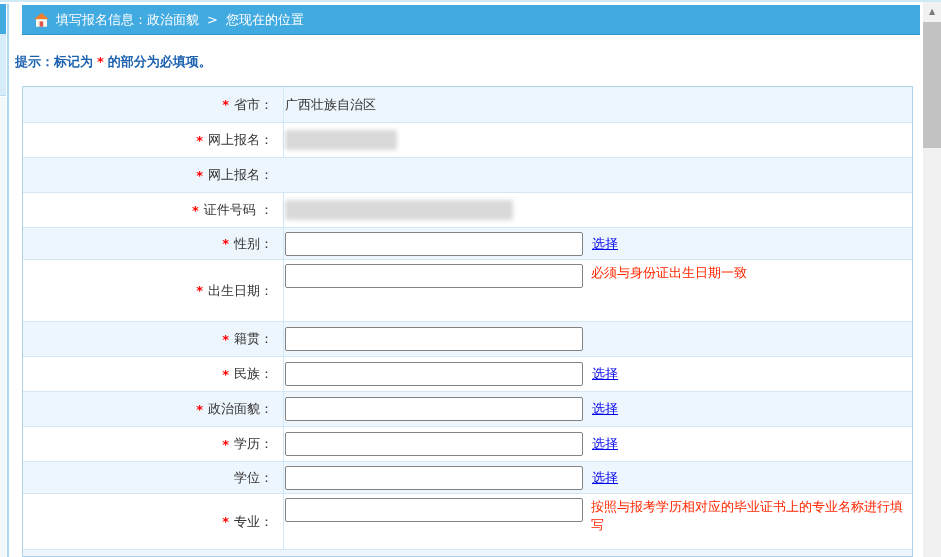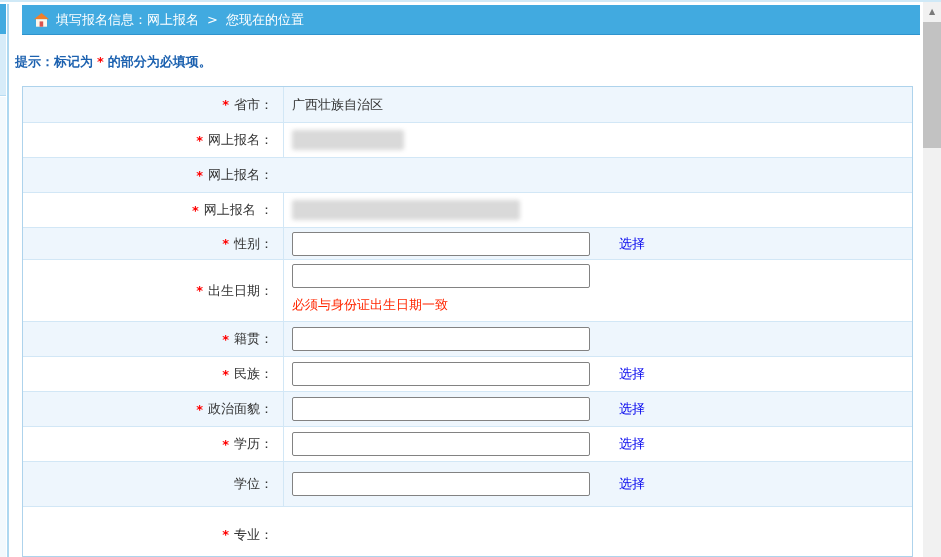--- a/index.html
+++ b/index.html
@@ -37,31 +37,31 @@
   .frow + .frow{border-top:1px solid #d2e7f6;}
   .bg-blue{background:#eef6fd;}
   .bg-white{background:#ffffff;}
   .cl{
     width:260px;box-sizing:border-box;flex:0 0 260px;
     display:flex;justify-content:flex-end;align-items:center;gap:5px;
     padding-right:10px;color:#333;
   }
   .cv{
     flex:1;box-sizing:border-box;border-left:1px solid #d2e7f6;
-    display:flex;align-items:center;padding-left:8px;
-  }
-  .cv.multi{flex-direction:column;align-items:flex-start;justify-content:flex-start;padding-top:4px;gap:8px;}
+    display:flex;align-items:center;padding-left:1px;
+  }
+  .cv.multi{align-items:flex-start;justify-content:flex-start;padding-top:4px;gap:8px;}
   .star{color:#ff0000;font-weight:bold;}
   .star.hid{visibility:hidden;}
   .tin{
     width:298px;height:24px;box-sizing:border-box;
     border:1px solid #828282;border-radius:2px;background:#fff;
     font-family:inherit;font-size:13px;padding:0 4px;outline:none;
   }
-  a.sel{color:#0000ee;margin-left:29px;cursor:pointer;}
+  a.sel{color:#0000ee;text-decoration:underline;margin-left:9px;cursor:pointer;}
   .hint{color:#ff2600;}
   .redact{height:20px;background:#d9d9d9;border-radius:2px;filter:blur(2px);}
   
   .scrollbar{position:absolute;right:0;top:2px;width:18px;height:555px;background:#f1f1f1;}
   .sb-up{height:18px;display:flex;align-items:center;justify-content:center;color:#7a7a7a;font-size:8px;cursor:pointer;}
   .sb-thumb{position:absolute;left:0;right:0;top:20px;height:126px;background:#c2c2c2;cursor:grab;}
 </style>
 </head>
 <body>
 
@@ -73,21 +73,21 @@
 
 <div class="crumbbar">
   <span class="home">
     <svg width="15" height="14" viewBox="0 0 15 14">
       <polygon points="7.5,0 15,6.2 0,6.2" fill="#ef7f2a"></polygon>
       <rect x="2" y="6.2" width="11" height="7.5" fill="#fdf6ea"></rect>
       <rect x="5.6" y="8.4" width="3.6" height="5.3" fill="#d9534f"></rect>
     </svg>
   </span>
   <span>填写报名信息：</span>
-  <span class="crumb">网上报名</span>
+  <span class="crumb">政治面貌</span>
   <span class="sep">&gt;</span>
   <span class="crumb">您现在的位置</span>
 </div>
 
 <div class="tip">
   <span>提示：标记为</span><span class="star">*</span><span>的部分为必填项。</span>
 </div>
 
 <div class="formtable" id="formtable">
     <div class="frow bg-blue" style="height: 35px;">
@@ -110,21 +110,21 @@
     </div>
     <div class="frow bg-blue" style="height: 35px;">
       <div class="cl">
         <span class="star">*</span>
         <span>网上报名：</span>
       </div>
     </div>
     <div class="frow bg-white" style="height: 35px;">
       <div class="cl">
         <span class="star">*</span>
-        <span>网上报名 ：</span>
+        <span>证件号码 ：</span>
       </div>
       <div class="cv">
         <div class="redact" style="width: 228px;"></div>
       </div>
     </div>
     <div class="frow bg-blue" style="height: 32px;">
       <div class="cl">
         <span class="star">*</span>
         <span>性别：</span>
       </div>
@@ -187,36 +187,42 @@
         <span class="star">*</span>
         <span>学历：</span>
       </div>
       <div class="cv">
         <div style="display: flex; align-items: center;">
           <input type="text" class="tin" style="">
           <a class="sel">选择</a>
         </div>
       </div>
     </div>
-    <div class="frow bg-blue" style="height: 45px;">
+    <div class="frow bg-blue" style="height: 32px;">
       <div class="cl">
         <span class="star hid">*</span>
         <span>学位：</span>
       </div>
       <div class="cv">
         <div style="display: flex; align-items: center;">
           <input type="text" class="tin" style="">
           <a class="sel">选择</a>
         </div>
       </div>
     </div>
     <div class="frow bg-white" style="height: 56px;">
       <div class="cl">
         <span class="star">*</span>
         <span>专业：</span>
+      </div>
+      <div class="cv multi">
+        <div style="display: flex; align-items: center;">
+          <input type="text" class="tin" style="">
+        </div>
+        <div class="hint">按照与报考学历相对应的毕业证书上的专业名称进行填写</div>
       </div>
     </div>
     <div class="frow bg-blue" style="height: 10px;"></div>
   </div>
 
 <div class="scrollbar">
   <div class="sb-up">▲</div>
   <div class="sb-thumb"></div>
 </div>
 

